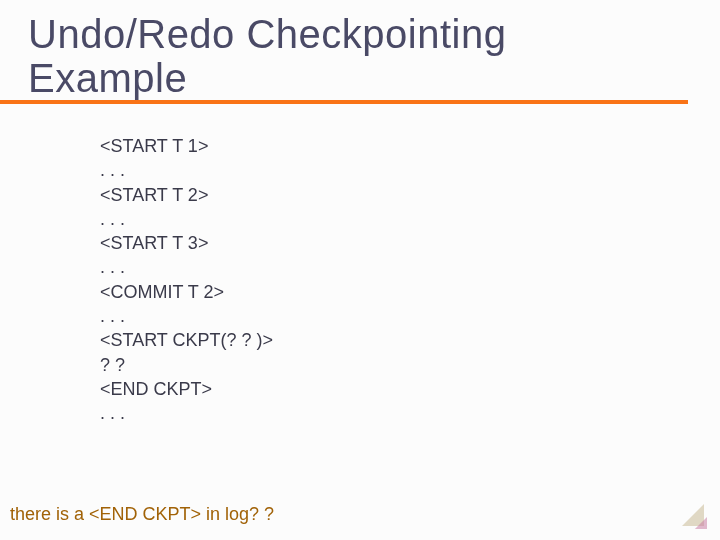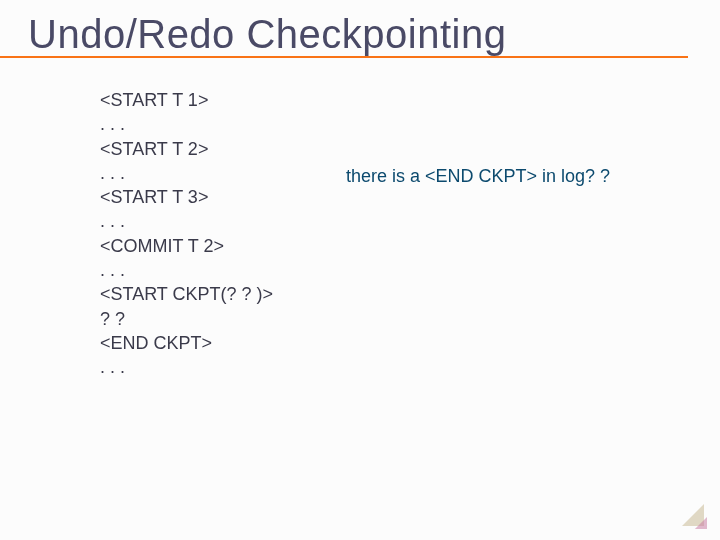--- a/index.html
+++ b/index.html
@@ -18,43 +18,42 @@
     height: 540px;
     position: relative;
     box-sizing: border-box;
   }
   .title {
     font-family: "Comic Sans MS", "Comic Sans", cursive, sans-serif;
     font-size: 40px;
     line-height: 1.1;
     color: #4a4a66;
     padding: 12px 0 0 28px;
-    border-bottom: 2px solid #f97316;
+    border-bottom: 4px solid #f97316;
     width: 660px;
     letter-spacing: 0.5px;
   }
   .body {
     display: flex;
-    flex-direction: row;
+    flex-direction: column;
     align-items: flex-start;
     padding: 30px 0 0 0;
-    gap: 6px;
   }
   .log-col {
     font-size: 18px;
     line-height: 1.35;
     white-space: pre;
     color: #3a3a4a;
     padding-left: 100px;
     min-width: 230px;
   }
   .right-col {
     font-size: 18px;
     line-height: 1.35;
-    color: #0c4a6e;
+    color: #a16207;
     padding-top: 76px;
     padding-left: 10px;
     white-space: nowrap;
   }
   .corner {
     position: absolute;
     right: 16px;
     bottom: 14px;
     width: 22px;
     height: 22px;
@@ -83,20 +82,21 @@
     opacity: 0.55;
   }
 </style>
 </head>
 <body>
 
 <div class="slide">
 
   <div class="title">
     <span>Undo/Redo Checkpointing</span><br>
+    <span>Example</span>
   </div>
 
   <div class="body">
     <div class="log-col"><span>&lt;START T 1&gt;</span>
 <span>. . .</span>
 <span>&lt;START T 2&gt;</span>
 <span>. . .</span>
 <span>&lt;START T 3&gt;</span>
 <span>. . .</span>
 <span>&lt;COMMIT T 2&gt;</span>

